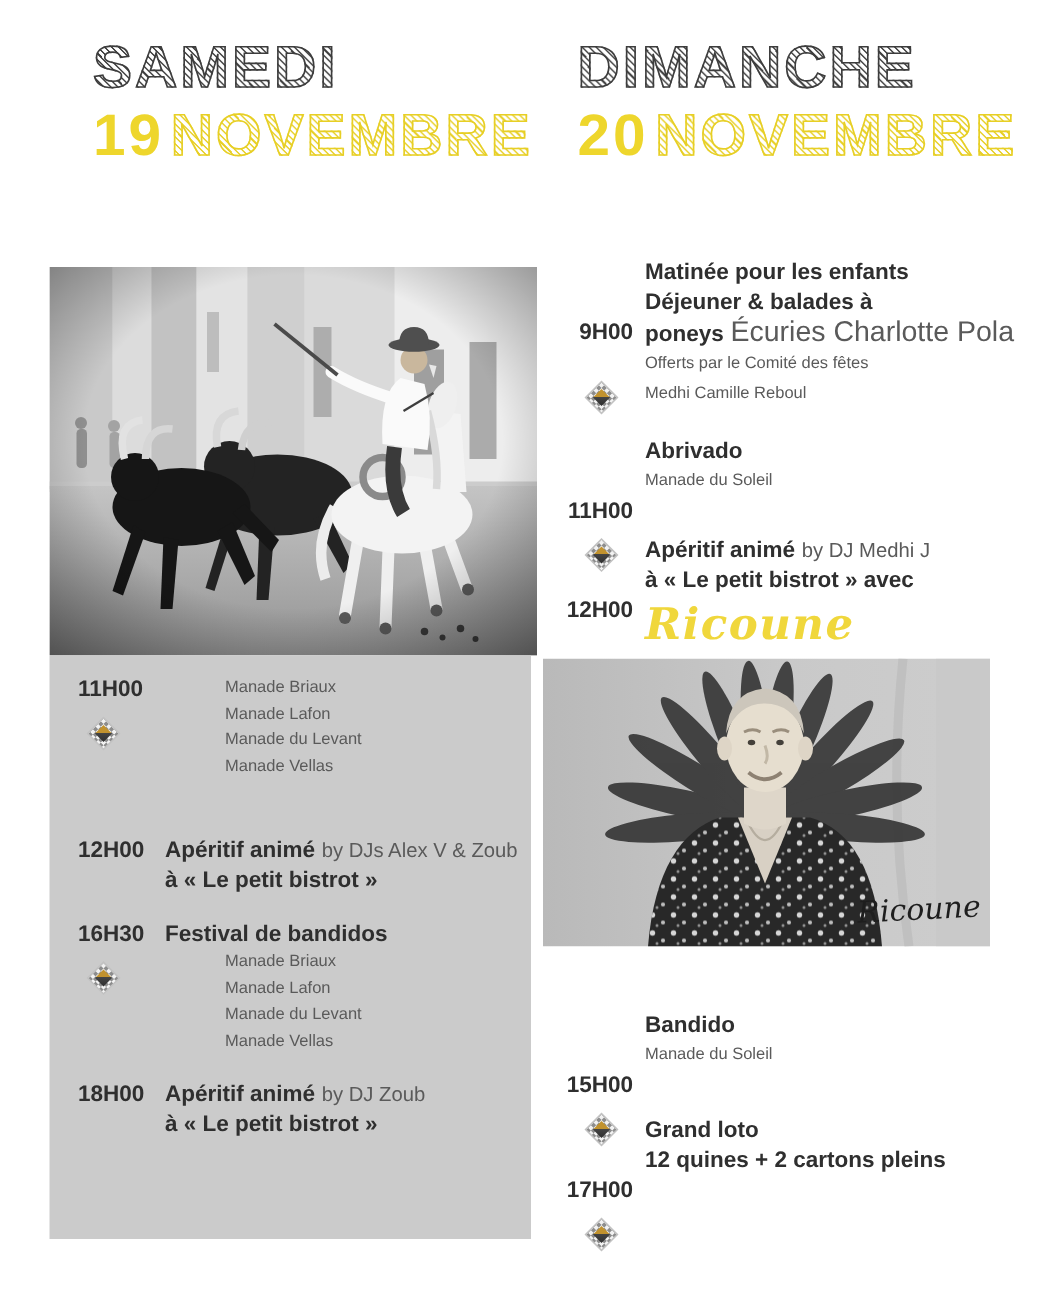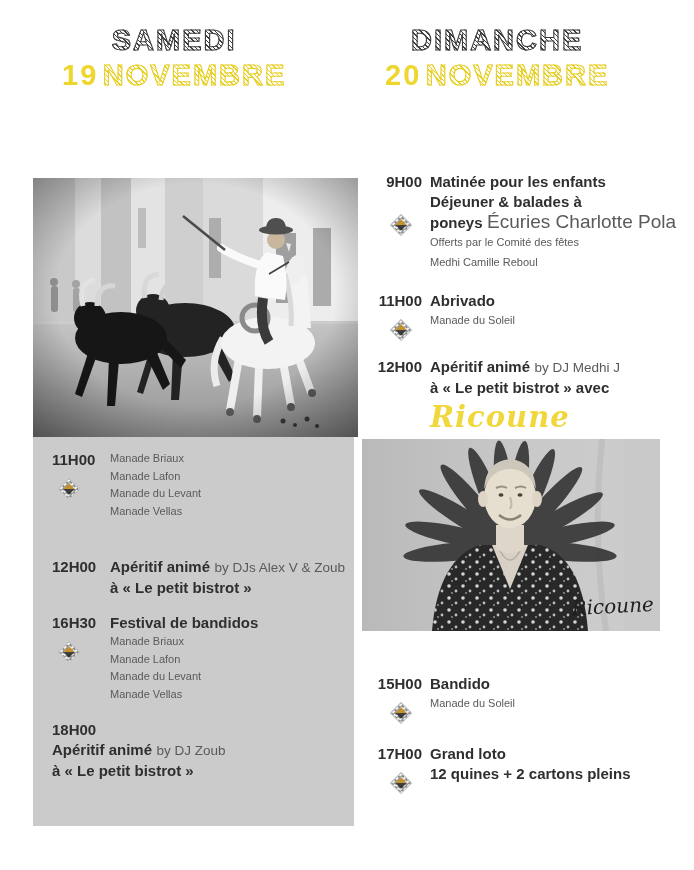--- a/index.html
+++ b/index.html
@@ -5,21 +5,21 @@
   html,body{margin:0;padding:0;background:#ffffff;}
   .page{
     position:relative;width:694px;height:870px;background:#ffffff;overflow:hidden;
     font-family:"Liberation Sans",sans-serif;color:#2f2f2f;
   }
   
   .hdr{position:absolute;line-height:1;}
   .hdr-sat{left:62px;top:26px;}
   .hdr-sun{left:385px;top:26px;}
   .day-title,.month-title,.date-num{
-    font-weight:700;font-size:29px;letter-spacing:2px;text-align:center;
+    font-weight:700;font-size:39px;letter-spacing:2px;
   }
   .striped-dark{
     color:transparent;-webkit-text-stroke:1.1px #3d3d3d;
     background-image:repeating-linear-gradient(45deg,#3d3d3d 0 1px,rgba(0,0,0,0) 1px 3.2px);
     -webkit-background-clip:text;background-clip:text;
   }
   .striped-yellow{
     color:transparent;-webkit-text-stroke:1.1px #e7cf25;
     background-image:repeating-linear-gradient(45deg,#e7cf25 0 1px,rgba(0,0,0,0) 1px 3.2px);
     -webkit-background-clip:text;background-clip:text;
@@ -33,30 +33,30 @@
   .photo svg{display:block;}
   
   .panel{
     position:absolute;left:33px;top:437px;width:321px;height:389px;
     background:#cbcbcb;
   }
   
   .item{position:absolute;display:flex;align-items:flex-start;}
   .tcell{display:flex;flex-direction:column;flex:0 0 auto;}
   .sat-item .tcell{width:58px;}
-  .sun-item .tcell{width:52px;text-align:right;align-items:flex-end;}
+  .sun-item .tcell{width:52px;text-align:right;align-items:flex-end;margin-top:40px;}
   .time{font-weight:700;font-size:15px;line-height:20px;color:#2f2f2f;white-space:nowrap;}
   .ccell{flex:1;margin-left:8px;}
   .sat-item .ccell{margin-left:0;}
   .ttl{font-weight:700;font-size:15px;line-height:20px;color:#2f2f2f;white-space:nowrap;}
   .ttl-inline{font-weight:700;font-size:15px;color:#2f2f2f;}
   .by-inline{font-weight:400;font-size:13.5px;color:#5a5a5a;}
   .det{font-weight:400;font-size:11px;line-height:19.5px;color:#5a5a5a;white-space:nowrap;}
   .det-inline{font-weight:400;font-size:19px;color:#5a5a5a;}
-  .tight .det{line-height:17.5px;}
+  .tight .det{line-height:17.5px;margin-left:40px;}
   .mixline{line-height:20px;white-space:nowrap;}
   .script-yellow{
     font-family:"DejaVu Serif",serif;font-style:italic;font-weight:700;
     font-size:29px;line-height:34px;color:#f0d73c;letter-spacing:1px;margin-top:2px;
   }
   
   .diamond-icon{
     width:14px;height:14px;margin-top:12px;position:relative;
     transform:rotate(45deg);
     background:repeating-conic-gradient(#8d8d8d 0% 25%,#f2f2f2 25% 50%);
@@ -221,21 +221,21 @@
       </div>
       <div class="ccell">
         <div class="ttl">Festival de bandidos</div>
         <div class="det">Manade Briaux</div>
         <div class="det">Manade Lafon</div>
         <div class="det">Manade du Levant</div>
         <div class="det">Manade Vellas</div>
       </div>
     </div>
 
-    <div class="item sat-item" style="left:19px;top:283px;flex-direction:column;">
+    <div class="item sat-item" style="left:19px;top:283px;">
       <div class="tcell">
         <span class="time">18H00</span>
       </div>
       <div class="ccell">
         <div class="mixline">
           <span class="ttl-inline">Apéritif animé</span>
           <span class="by-inline">by DJ Zoub</span>
         </div>
         <div class="ttl">à « Le petit bistrot »</div>
       </div>

